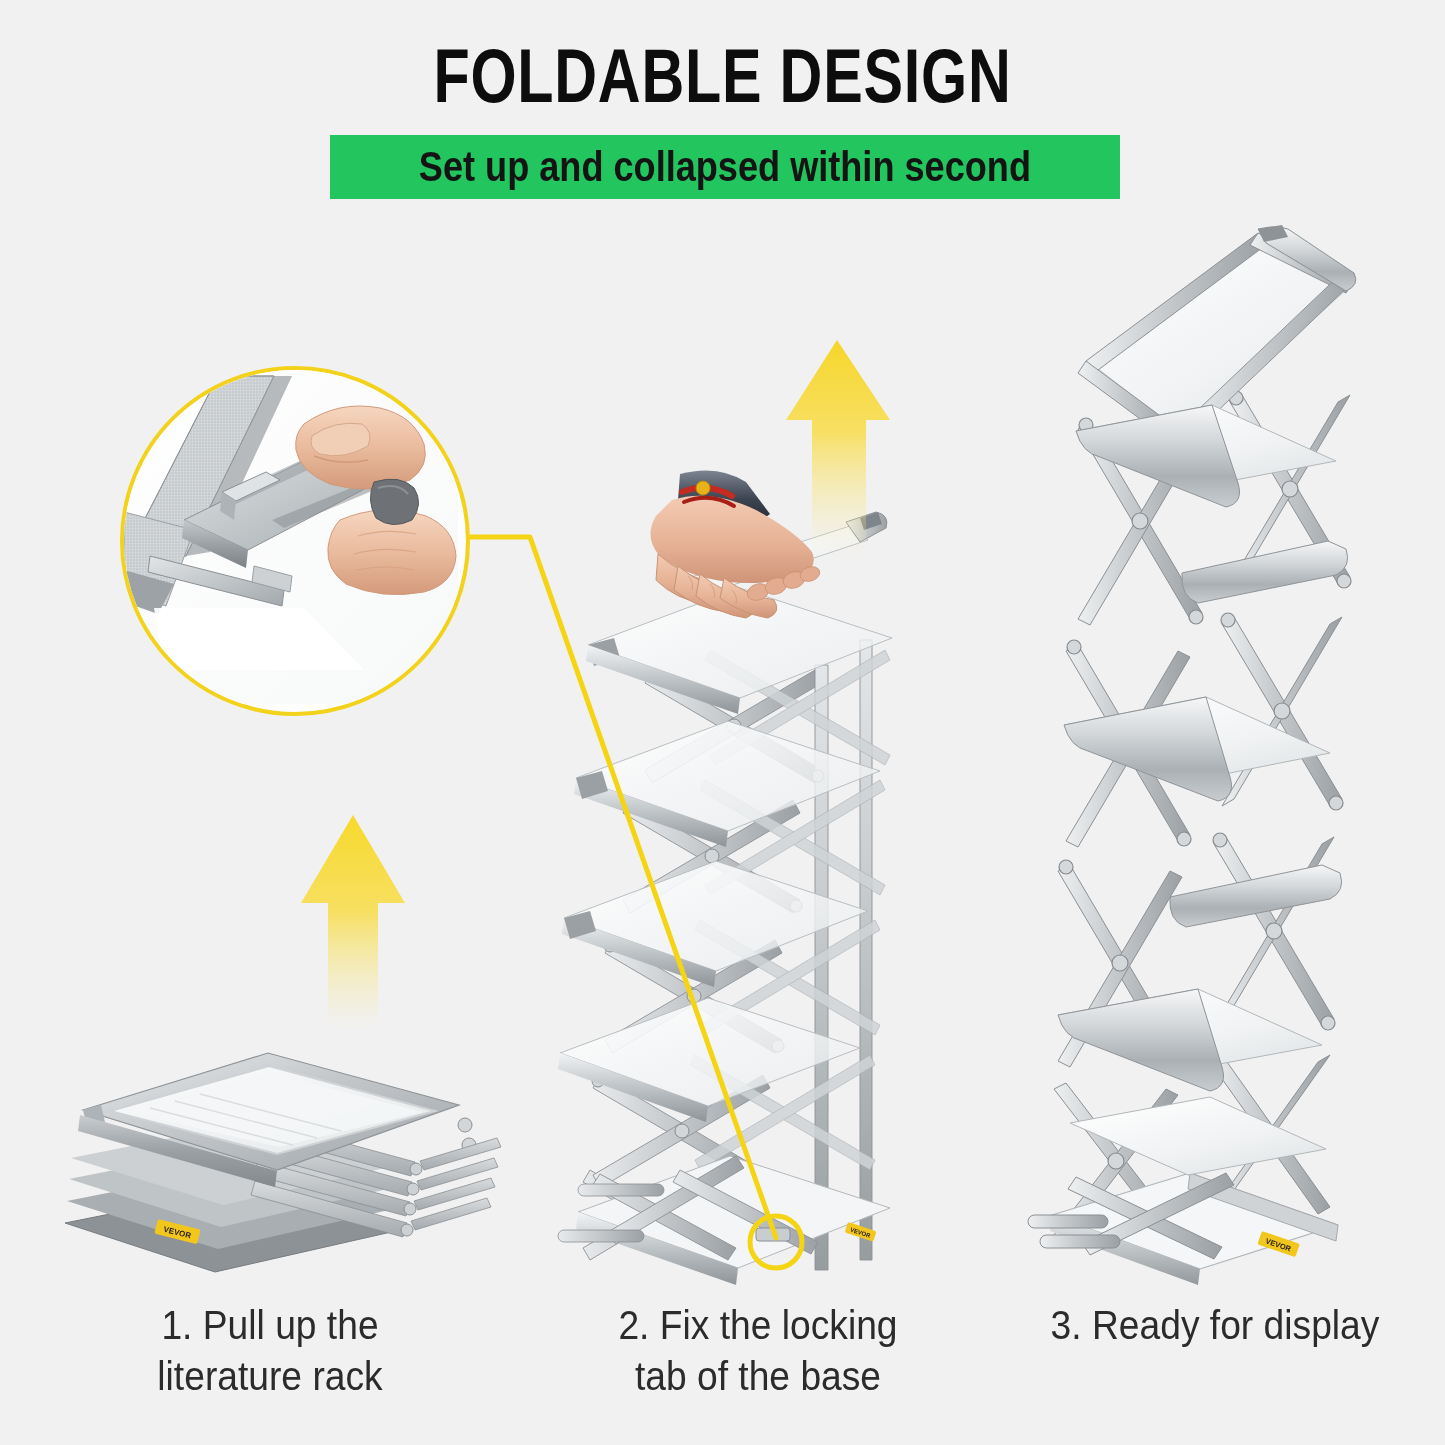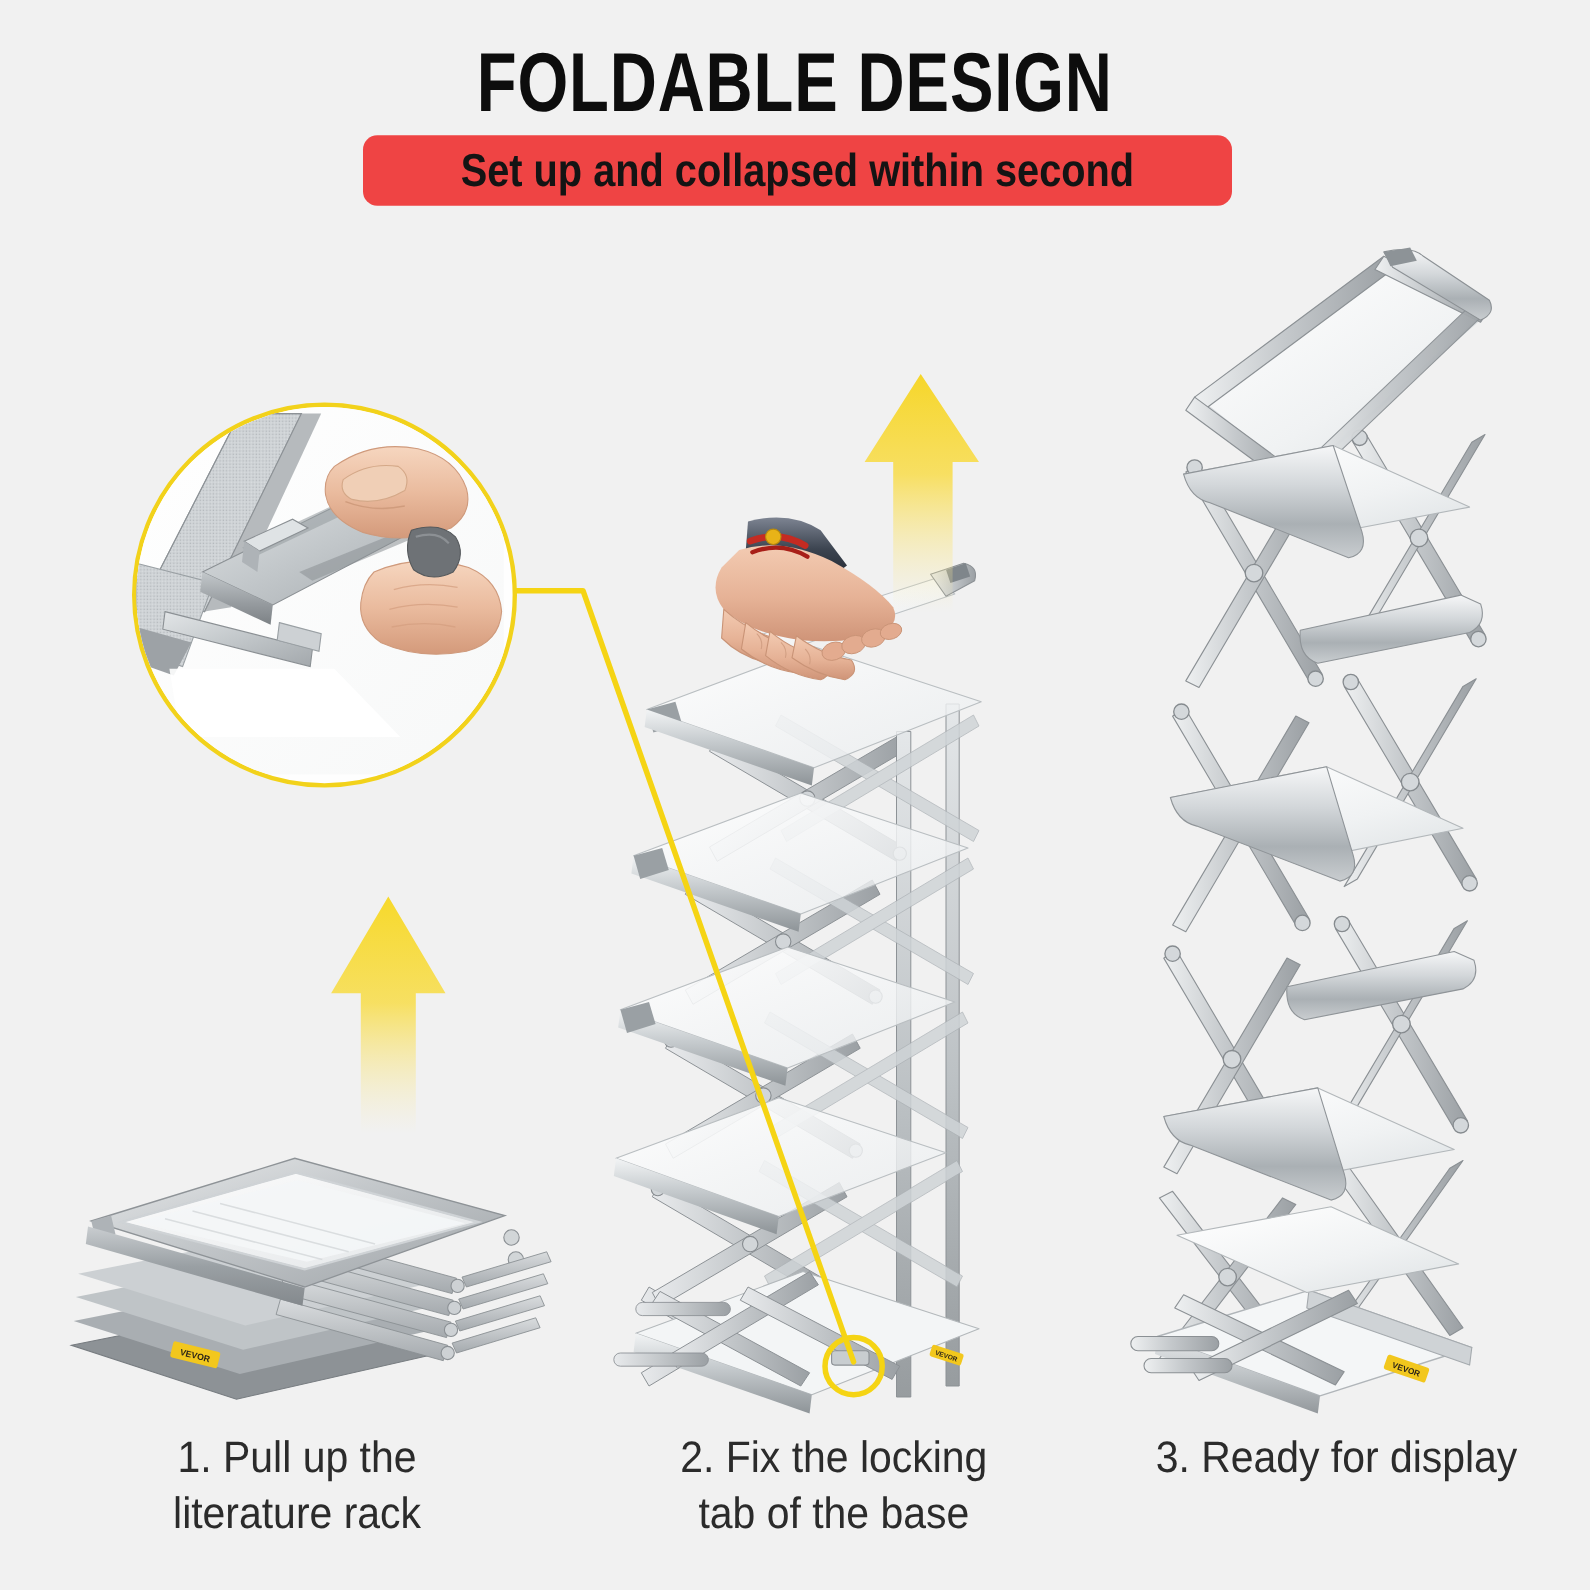--- a/index.html
+++ b/index.html
@@ -19,23 +19,23 @@
     font-family:"Liberation Sans", sans-serif;
     font-weight:bold;
     font-size:76px;
     letter-spacing:1px;
     color:#0d0d0d;
     transform:scaleX(.78);
     transform-origin:center top;
     white-space:nowrap;
   }
   .banner{
-    position:absolute;left:330px;top:123px;width:790px;height:64px;
-    background:#ef4444;
-    display:flex;align-items:center;justify-content:center;border-radius:13px;
+    position:absolute;left:330px;top:135px;width:790px;height:64px;
+    background:#22c55e;
+    display:flex;align-items:center;justify-content:center;
   }
   .banner-text{
     font-family:"Liberation Sans", sans-serif;
     font-weight:bold;font-size:42px;color:#141414;
     transform:scaleX(.86);white-space:nowrap;
   }
 
   
   .caption{
     position:absolute;

